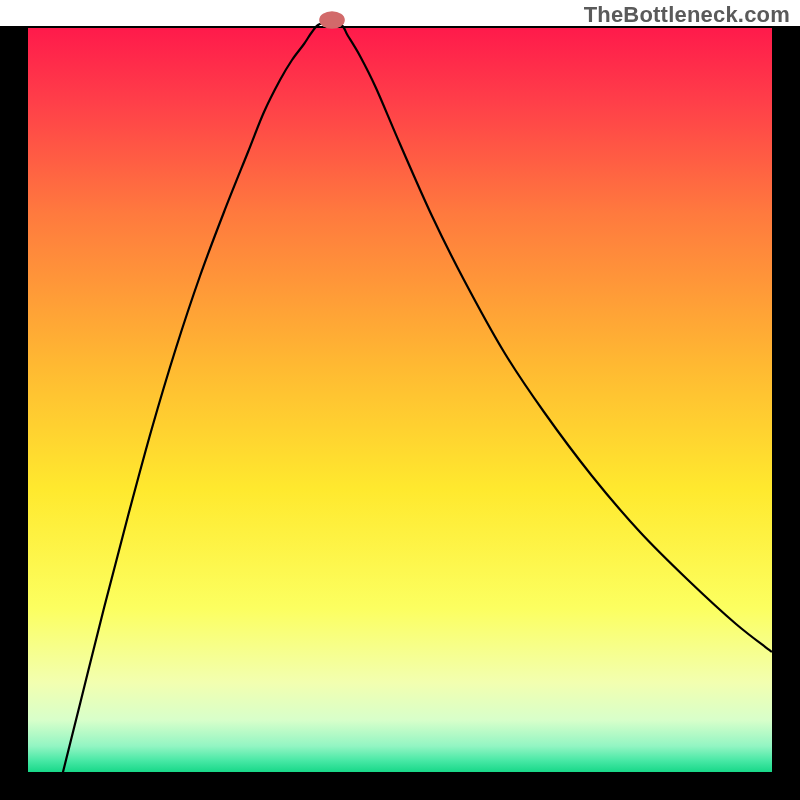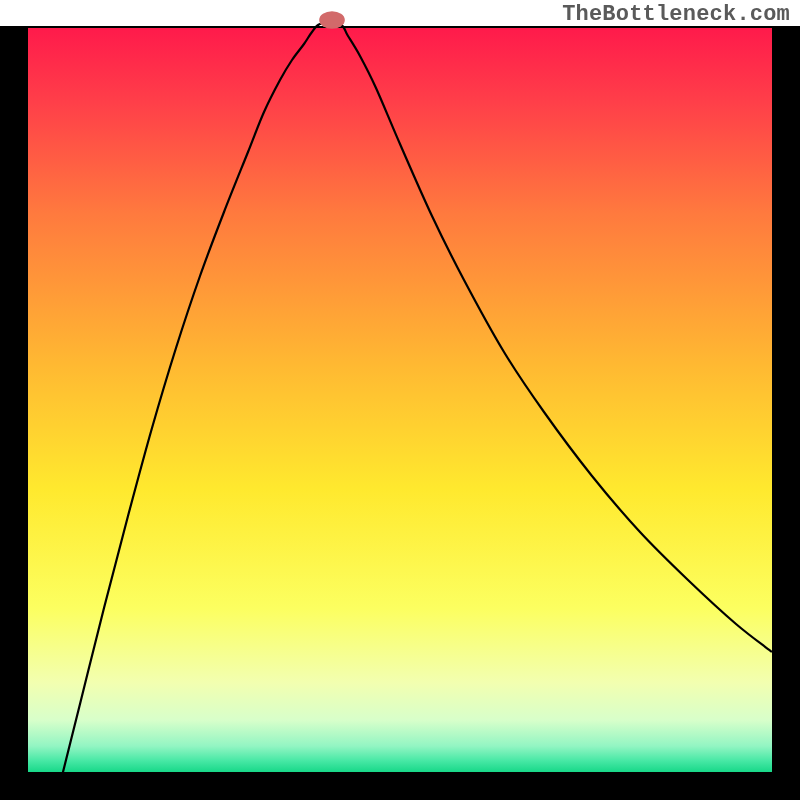--- a/index.html
+++ b/index.html
@@ -8,21 +8,20 @@
     width: 800px;
     height: 800px;
     background: #ffffff;
     overflow: hidden;
     font-family: Arial, Helvetica, sans-serif;
   }
   .container {
     position: relative;
     width: 800px;
     height: 800px;
-    font-family: Liberation Mono, monospace;
   }
   .watermark {
     position: absolute;
     top: 2px;
     right: 10px;
     font-size: 22px;
     font-weight: 600;
     color: #5a5a5a;
     letter-spacing: 0.2px;
     z-index: 10;

